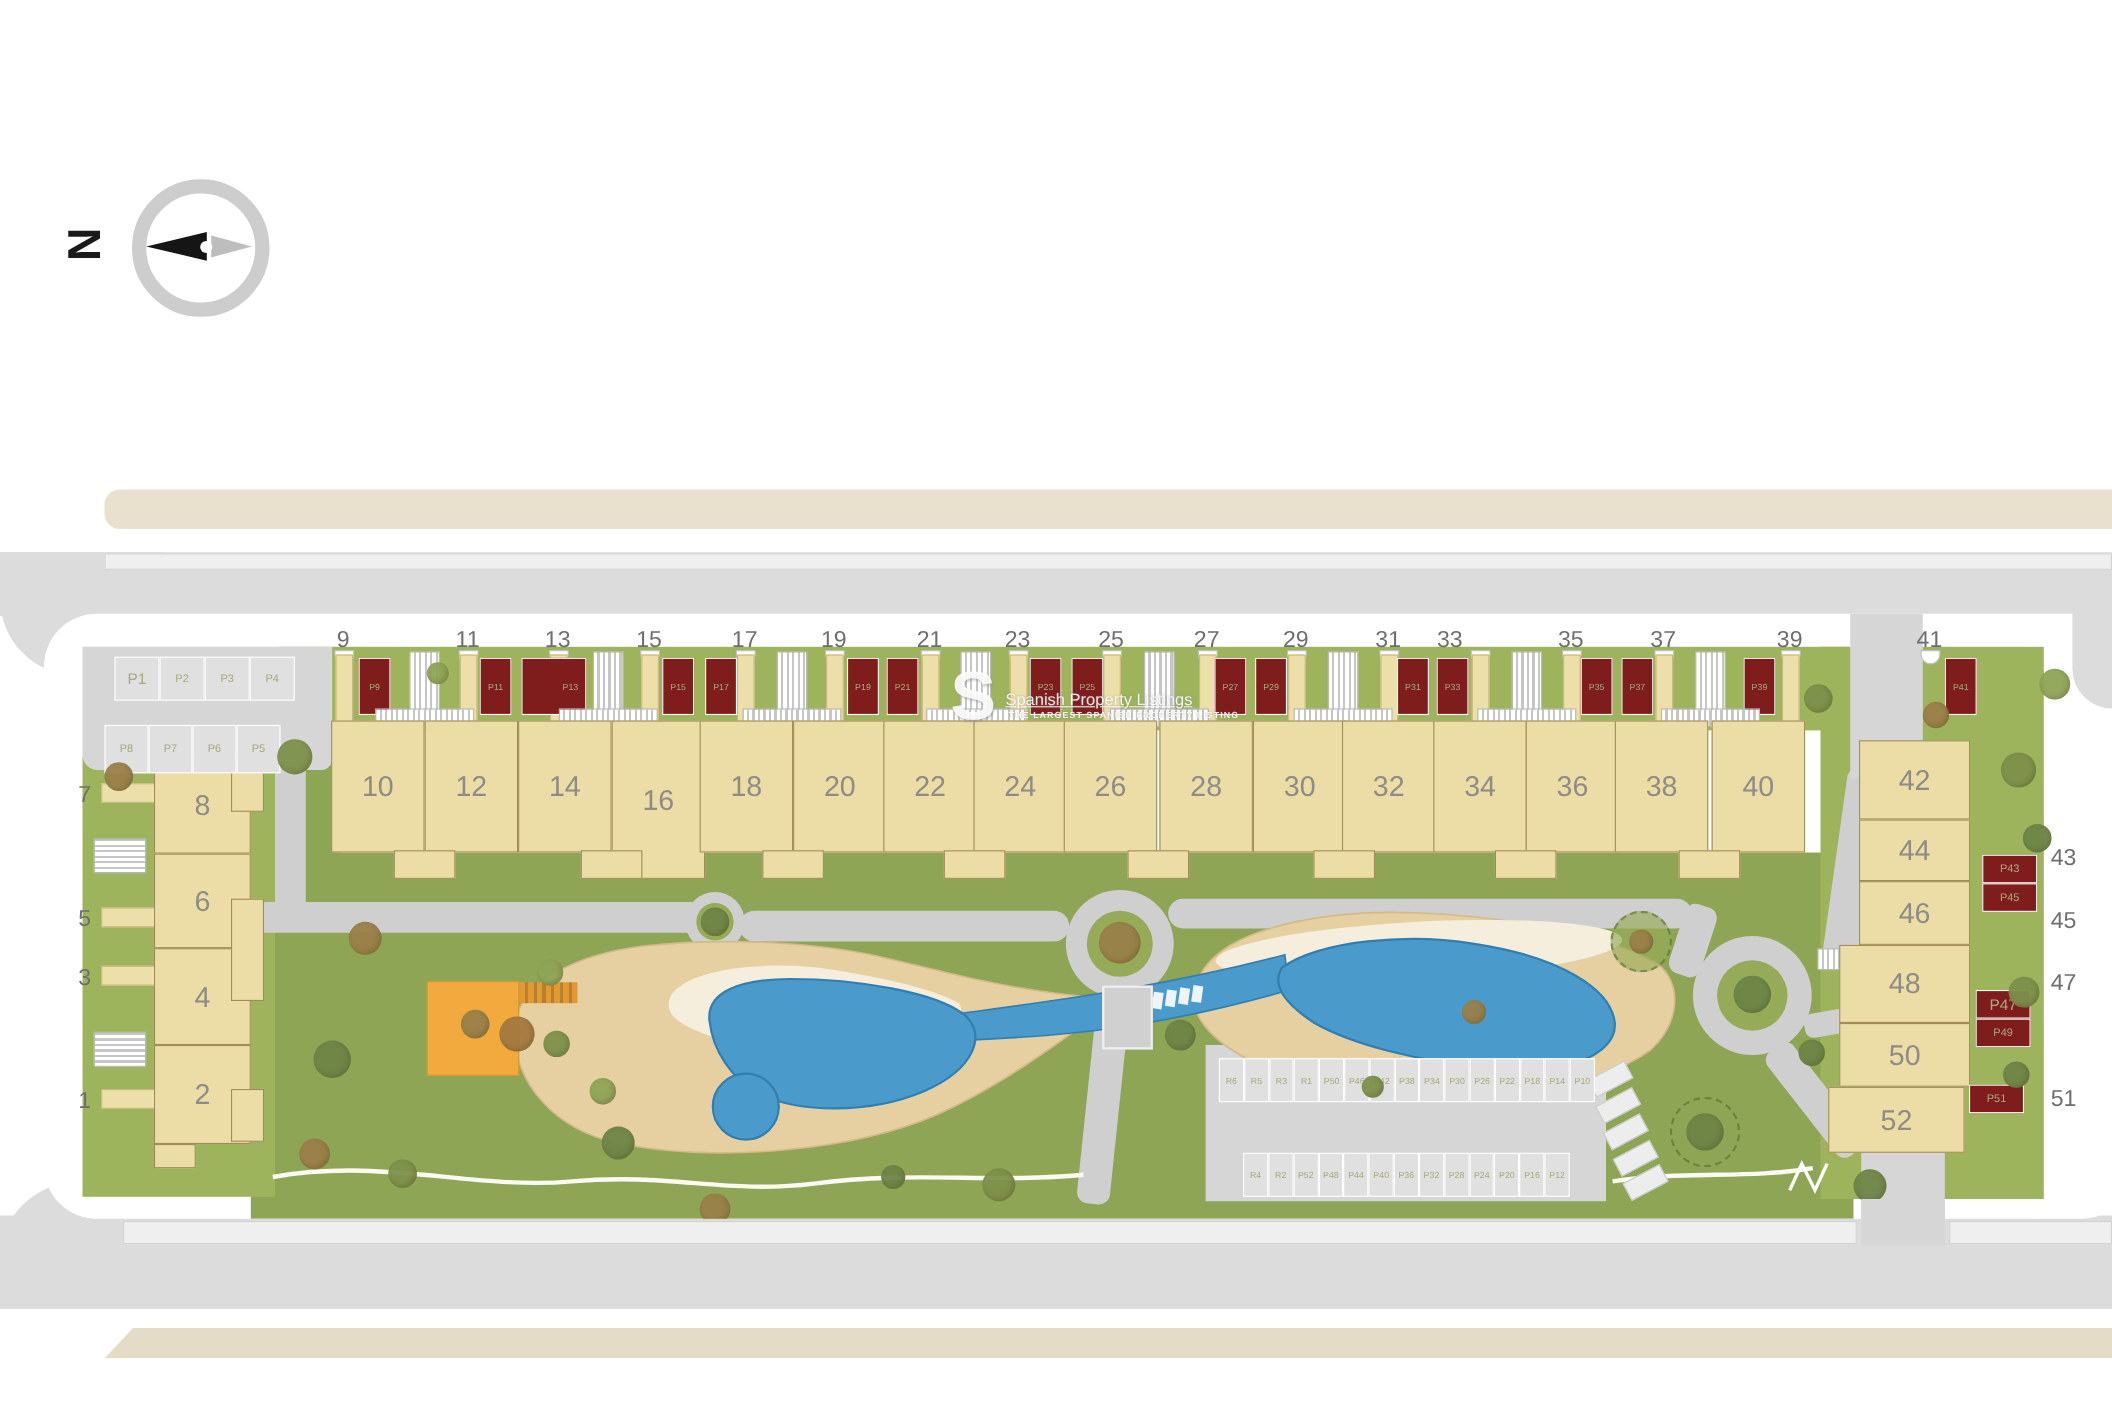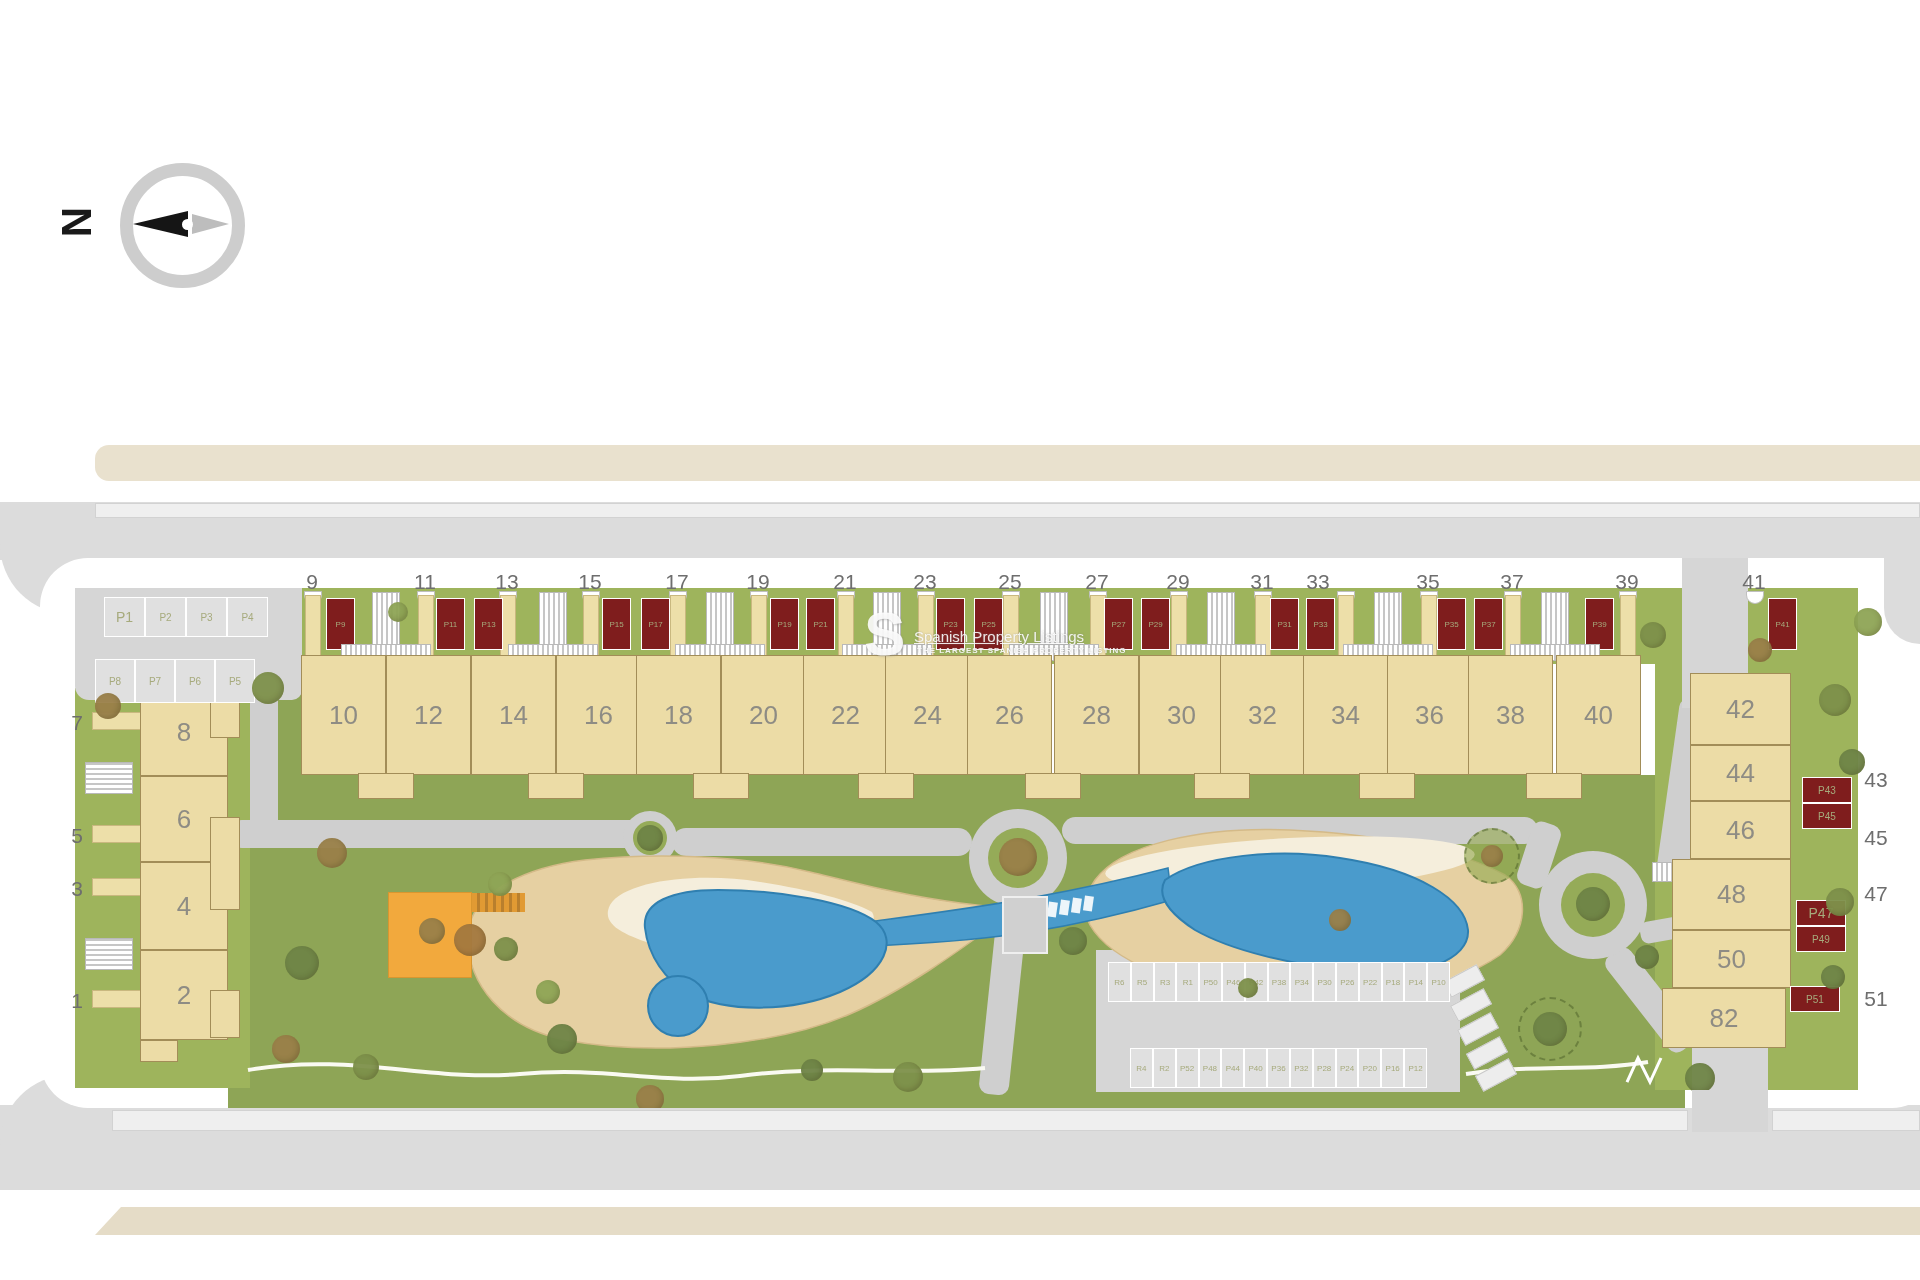--- a/index.html
+++ b/index.html
@@ -198,21 +198,21 @@
         <div class="porch" style="left: 1465px; top: 37px;"></div>
         <div class="street-num" style="left: 1571px; top: 12px;">39</div>
         <div class="tick" style="left: 1579px; top: 33px;"></div>
         <div class="porch" style="left: 1580px; top: 37px;"></div>
         <div class="street-num" style="left: 1698px; top: 12px;">41</div>
         <div class="tick" style="left: 1706px; top: 33px;"></div>
       </div>
     <div id="top-stalls">
         <div class="stall" style="left: 286px; top: 40px; width: 27px; height: 50px;">P9</div>
         <div class="stall" style="left: 396px; top: 40px; width: 27px; height: 50px;">P11</div>
-        <div class="stall" style="left: 434px; top: 40px; width: 27px; height: 50px;">P13</div>
+        <div class="stall" style="left: 434px; top: 40px; width: 27px; height: 50px; padding-left: 30px;">P13</div>
         <div class="stall" style="left: 562px; top: 40px; width: 27px; height: 50px;">P15</div>
         <div class="stall" style="left: 601px; top: 40px; width: 27px; height: 50px;">P17</div>
         <div class="stall" style="left: 730px; top: 40px; width: 27px; height: 50px;">P19</div>
         <div class="stall" style="left: 766px; top: 40px; width: 27px; height: 50px;">P21</div>
         <div class="stall" style="left: 896px; top: 40px; width: 27px; height: 50px;">P23</div>
         <div class="stall" style="left: 934px; top: 40px; width: 27px; height: 50px;">P25</div>
         <div class="stall" style="left: 1064px; top: 40px; width: 27px; height: 50px;">P27</div>
         <div class="stall" style="left: 1101px; top: 40px; width: 27px; height: 50px;">P29</div>
         <div class="stall" style="left: 1230px; top: 40px; width: 27px; height: 50px;">P31</div>
         <div class="stall" style="left: 1266px; top: 40px; width: 27px; height: 50px;">P33</div>
@@ -237,21 +237,21 @@
         <div class="hatchV" style="left: 1334px; top: 34px; width: 26px; height: 66px;"></div>
         <div class="hatchV" style="left: 1303px; top: 86px; width: 88px; height: 15px;"></div>
         <div class="hatchV" style="left: 1501px; top: 34px; width: 26px; height: 66px;"></div>
         <div class="hatchV" style="left: 1470px; top: 86px; width: 88px; height: 15px;"></div>
       </div>
     <div id="top-buildings">
         <div class="abs bldg" style="left: 261px; top: 97px; width: 85px; height: 120px;">10</div>
         <div class="abs bldg" style="left: 346px; top: 97px; width: 85px; height: 120px;">12</div>
         <div class="abs prot" style="left: 317.5px; top: 215px; width: 56px; height: 26px;"></div>
         <div class="abs bldg" style="left: 431px; top: 97px; width: 85px; height: 120px;">14</div>
-        <div class="abs bldg" style="left: 516px; top: 97px; width: 85px; height: 120px;">16</div>
+        <div class="abs bldg" style="left: 516px; top: 97px; width: 85px; height: 144px;">16</div>
         <div class="abs prot" style="left: 487.5px; top: 215px; width: 56px; height: 26px;"></div>
         <div class="abs bldg" style="left: 596px; top: 97px; width: 85px; height: 120px;">18</div>
         <div class="abs bldg" style="left: 681px; top: 97px; width: 85px; height: 120px;">20</div>
         <div class="abs prot" style="left: 652.5px; top: 215px; width: 56px; height: 26px;"></div>
         <div class="abs bldg" style="left: 763px; top: 97px; width: 85px; height: 120px;">22</div>
         <div class="abs bldg" style="left: 845px; top: 97px; width: 85px; height: 120px;">24</div>
         <div class="abs prot" style="left: 818px; top: 215px; width: 56px; height: 26px;"></div>
         <div class="abs bldg" style="left: 927px; top: 97px; width: 85px; height: 120px;">26</div>
         <div class="abs bldg" style="left: 1014px; top: 97px; width: 85px; height: 120px;">28</div>
         <div class="abs prot" style="left: 984.5px; top: 215px; width: 56px; height: 26px;"></div>
@@ -305,21 +305,21 @@
         <div class="lbl" style="left: 1818px; top: 324px; width: 36px;">47</div>
         <div class="lbl" style="left: 1912px; top: 384px; width: 36px;">49</div>
         <div class="lbl" style="left: 1818px; top: 429px; width: 36px;">51</div>
       </div>
     <div id="right-buildings">
         <div class="abs bldg" style="left: 1650px; top: 115px; width: 101px; height: 72px;">42</div>
         <div class="abs bldg" style="left: 1650px; top: 187px; width: 101px; height: 56px;">44</div>
         <div class="abs bldg" style="left: 1650px; top: 243px; width: 101px; height: 58px;">46</div>
         <div class="abs bldg" style="left: 1632px; top: 301px; width: 119px; height: 71px;">48</div>
         <div class="abs bldg" style="left: 1632px; top: 372px; width: 119px; height: 58px;">50</div>
-        <div class="abs bldg" style="left: 1622px; top: 430px; width: 124px; height: 60px;">82</div>
+        <div class="abs bldg" style="left: 1622px; top: 430px; width: 124px; height: 60px;">52</div>
       </div>
     <div id="right-stalls">
         <div class="stall" style="left: 1762px; top: 219px; width: 48px; height: 24px; font-size: 10px;">P43</div>
         <div class="stall" style="left: 1762px; top: 245px; width: 48px; height: 24px; font-size: 10px;">P45</div>
         <div class="stall" style="left: 1756px; top: 342px; width: 48px; height: 24px; font-size: 14px;">P47</div>
         <div class="stall" style="left: 1756px; top: 368px; width: 48px; height: 24px; font-size: 10px;">P49</div>
         <div class="stall" style="left: 1750px; top: 428px; width: 48px; height: 24px; font-size: 10px;">P51</div>
       </div>
     <div id="central-rows">
         <div class="cellrow" style="left: 1068px; top: 404px; width: 342px; height: 40px;">

